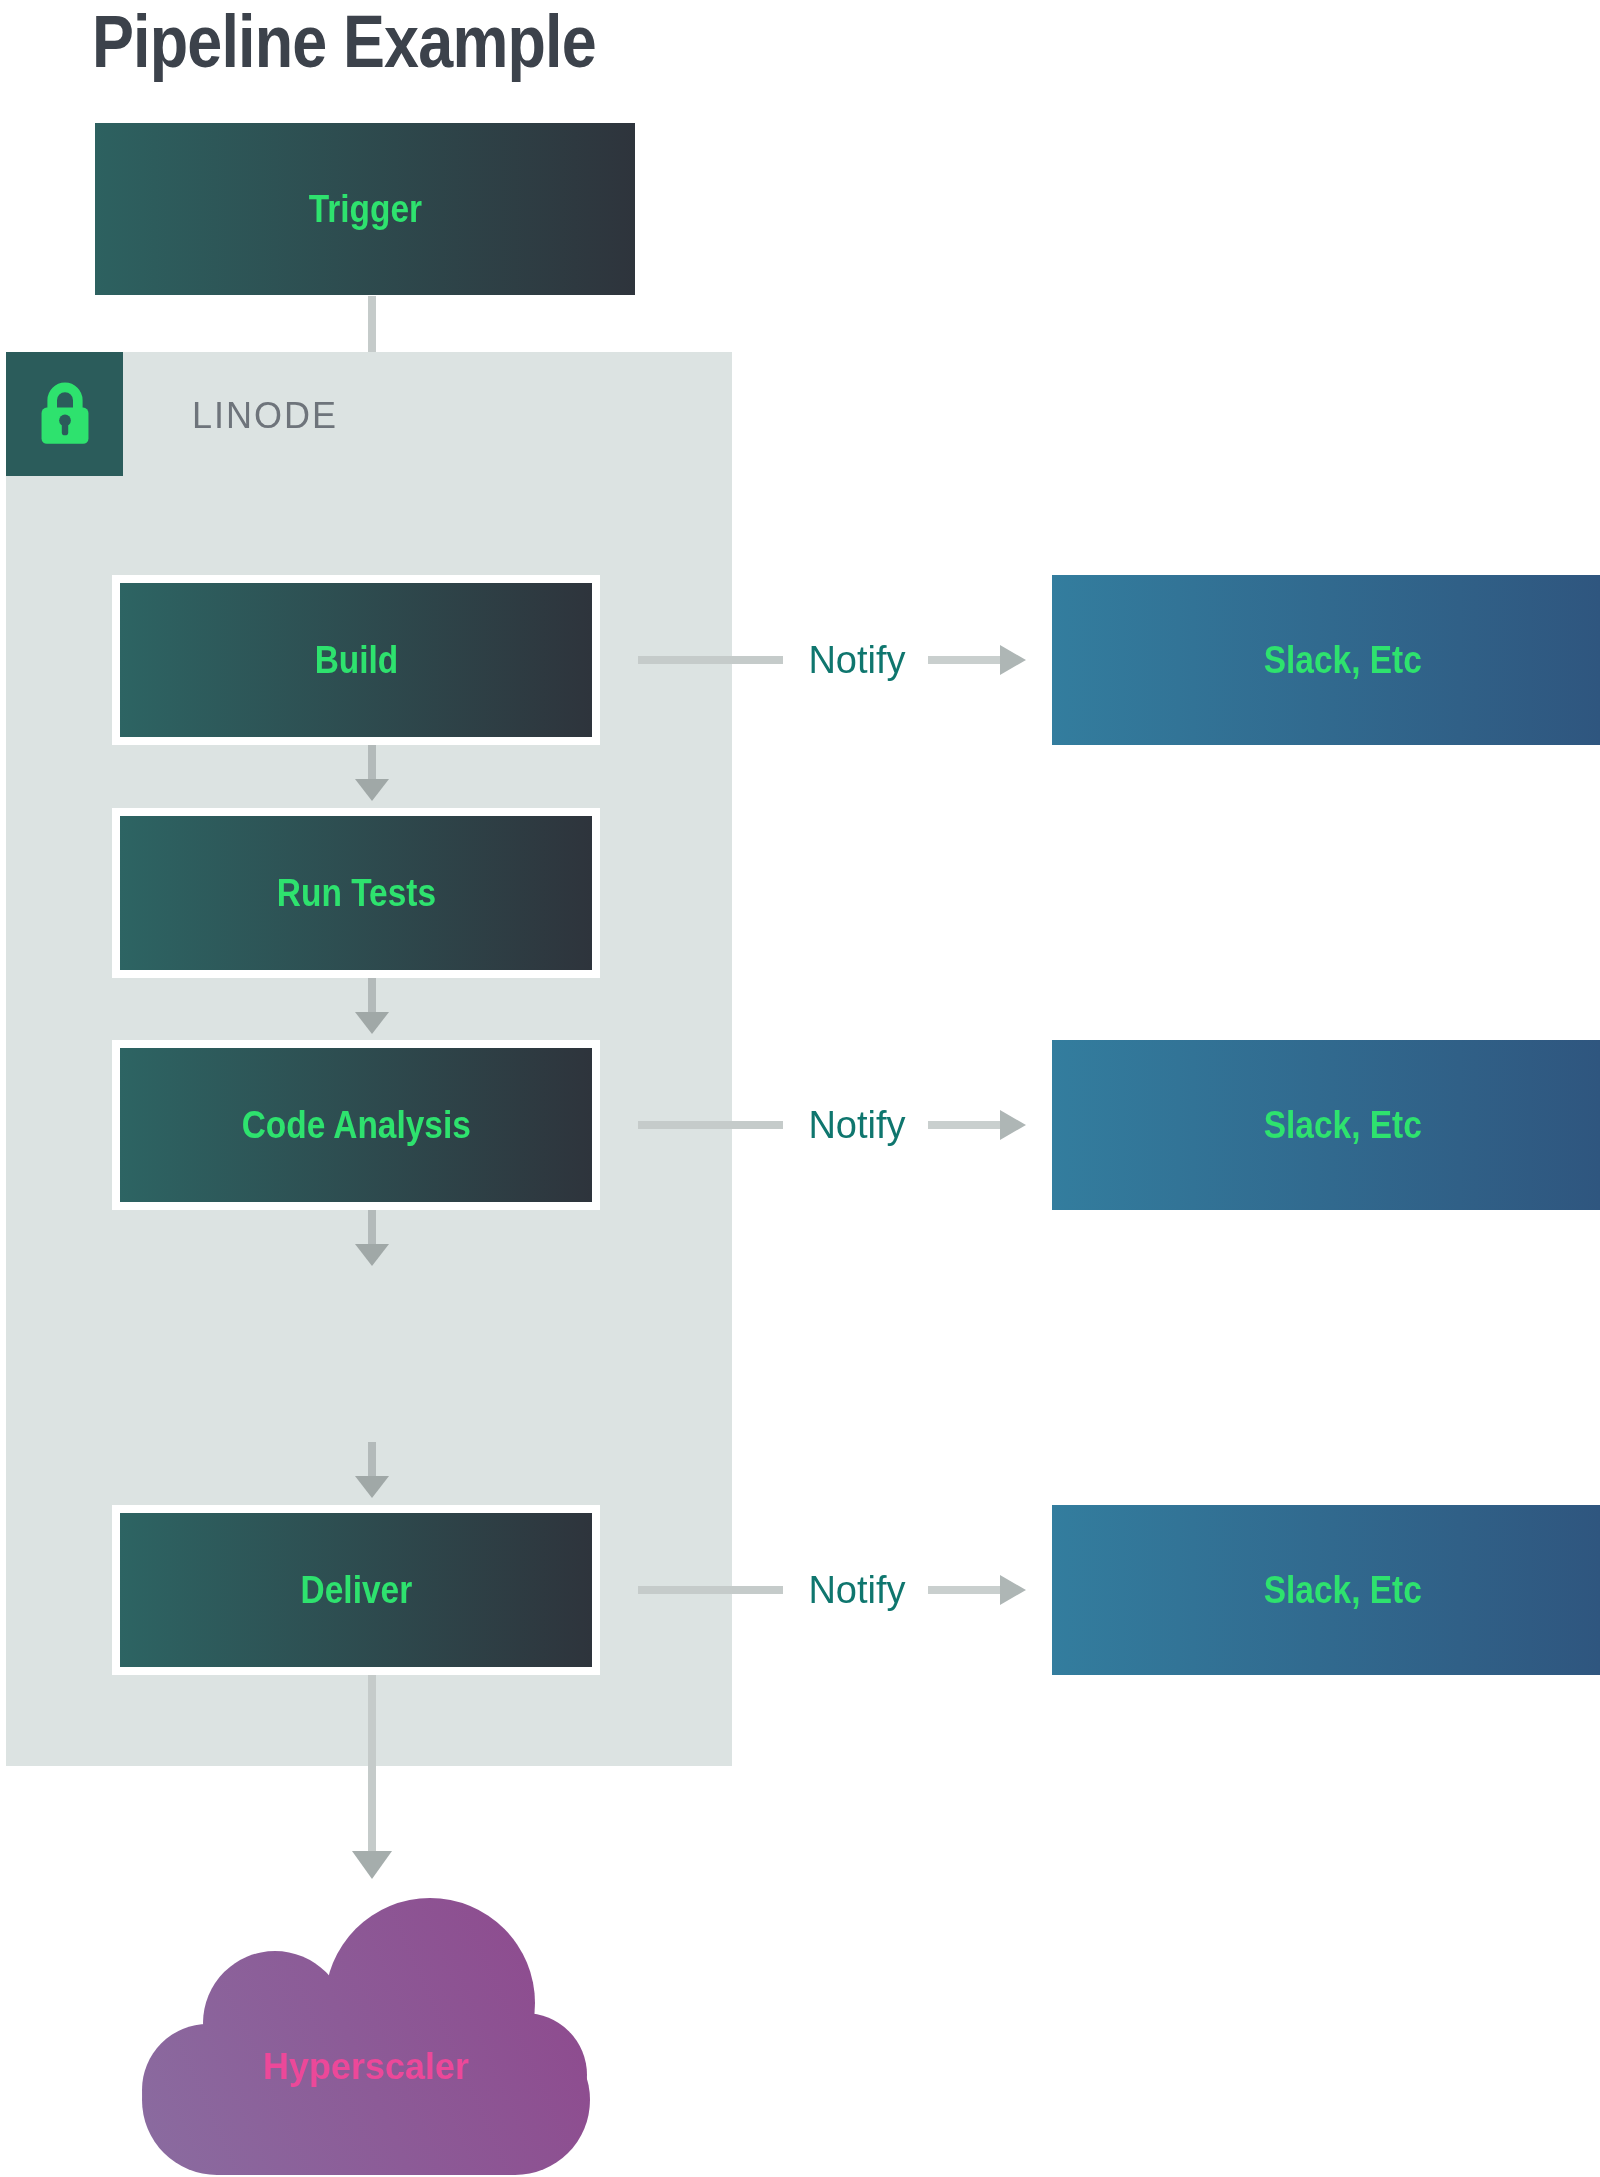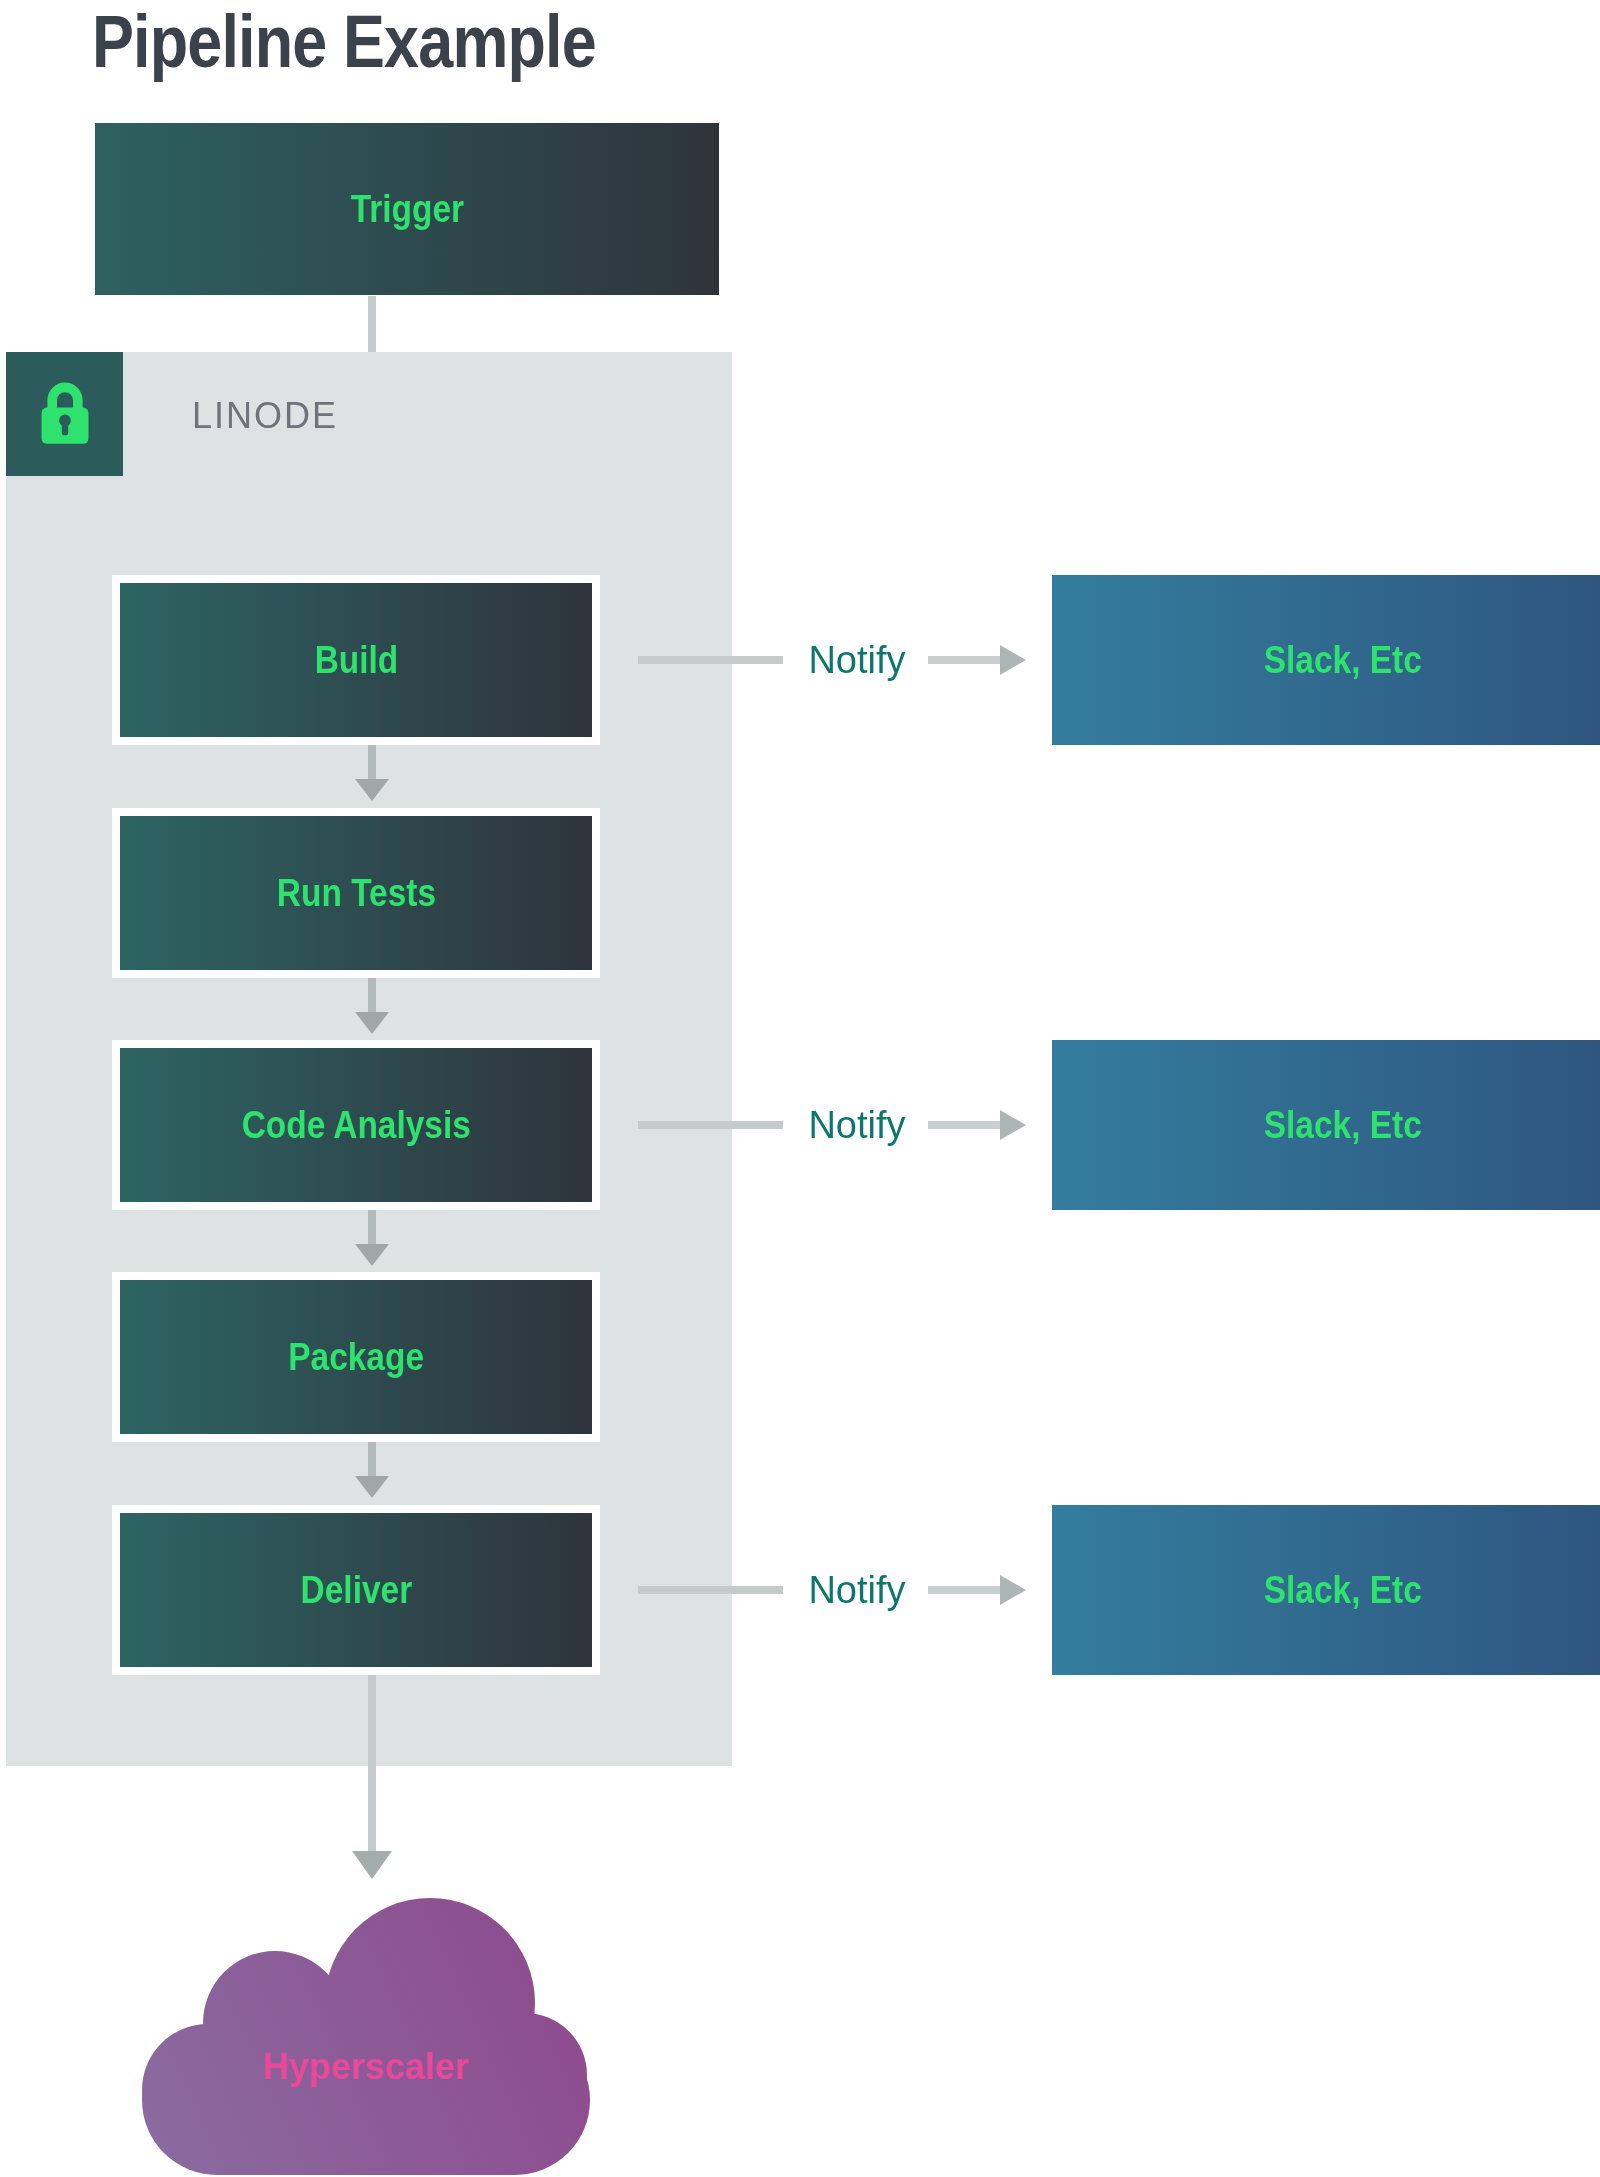--- a/index.html
+++ b/index.html
@@ -26,21 +26,21 @@
     position:absolute; left:6px; top:352px; width:117px; height:124px;
     background:#2b5c5b; display:flex; align-items:center; justify-content:center;
   }
   .panel-label {
     position:absolute; left:160px; top:398px; height:36px; line-height:36px;
     font-size:36px; color:#6e747b; letter-spacing:2px; white-space:nowrap;margin-left:32px;
   }
 
   
   .trigger-box {
-    position:absolute; left:95px; top:123px; width:624px; height:172px;
+    position:absolute; left:95px; top:123px; width:540px; height:172px;
     background:linear-gradient(90deg,#2d6160 0%, #2e343c 100%);
     display:flex; align-items:center; justify-content:center;
   }
   .stage-box {
     position:absolute; left:112px; top:0; width:488px; height:170px;
     border:8px solid #ffffff;
     background:linear-gradient(90deg,#2d6463 0%, #2e343c 100%);
     display:flex; align-items:center; justify-content:center;
   }
   .slack-box {
@@ -161,23 +161,20 @@
     <div class="notify-label">Notify</div>
     <div class="h-arrow">
       <div class="line"></div>
       <div class="head"></div>
     </div>
     <div class="slack-box">
       <span class="green-label">Slack, Etc</span>
     </div>
   </div>
       <div class="stage-row" style="top: 1272px;">
-    <div class="stage-box">
-      <span class="green-label">Package</span>
-    </div>
     <div class="down-arrow">
       <div class="line"></div>
       <div class="head"></div>
     </div>
 
   </div>
       <div class="stage-row" style="top: 1505px;">
     <div class="stage-box">
       <span class="green-label">Deliver</span>
     </div>

